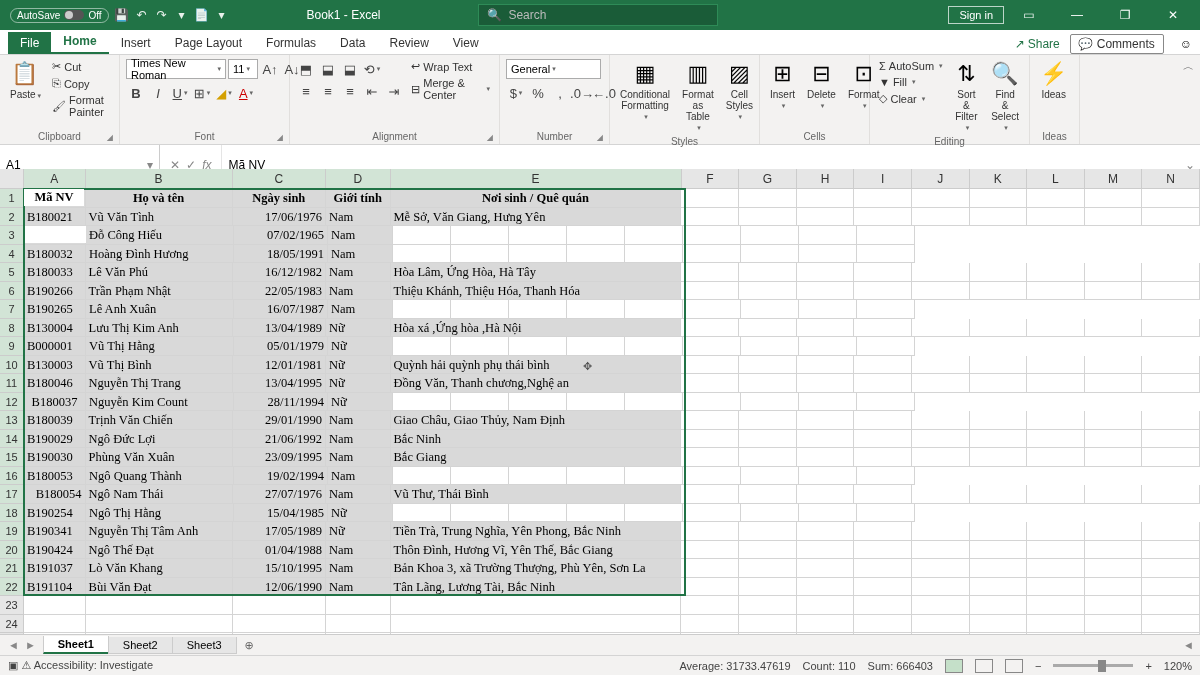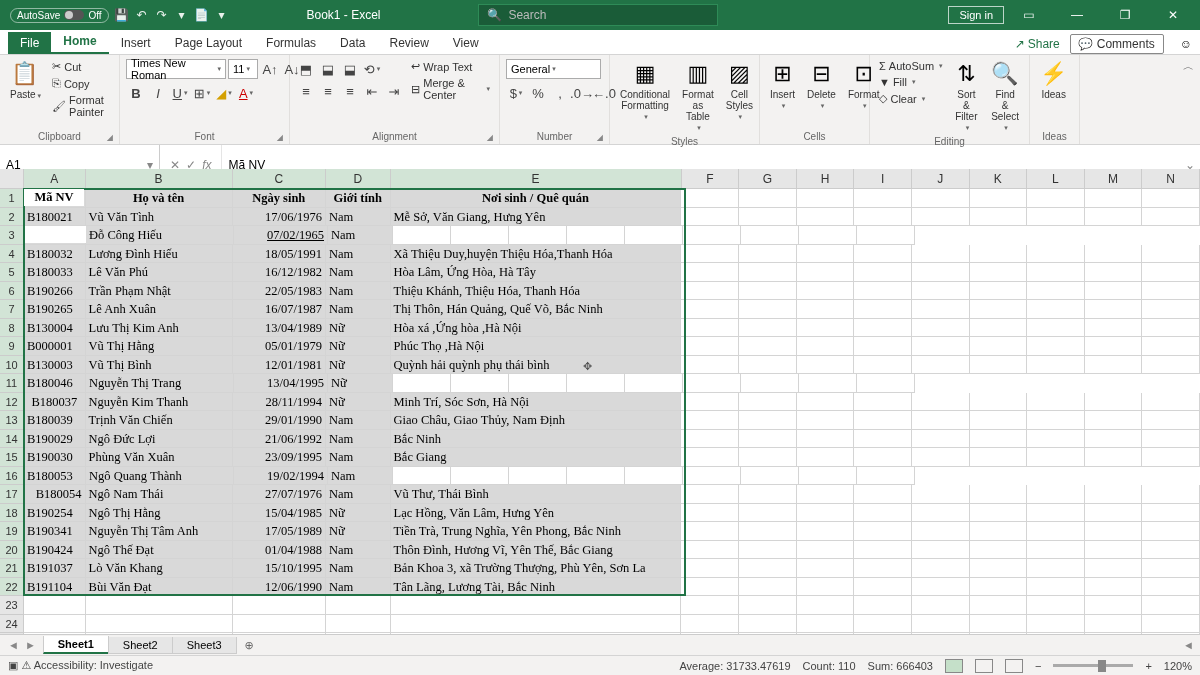--- a/index.html
+++ b/index.html
@@ -407,38 +407,37 @@
         <div class="cell" style="width: 58px;"></div>
         <div class="cell" style="width: 58px;"></div>
         <div class="cell" style="width: 58px;"></div>
         <div class="cell" style="width: 58px;"></div>
         <div class="cell" style="width: 58px;"></div>
         <div class="cell" style="width: 58px;"></div>
       </div>
       <div class="row">
         <div class="cell selzone" style="width: 62px; margin-top: 17px;">B080002</div>
         <div class="cell selzone" style="width: 148px;">Đỗ Công Hiếu</div>
-        <div class="cell selzone rt" style="width: 94px; text-decoration: underline;">07/02/1965</div>
+        <div class="cell selzone rt" style="width: 94px;">07/02/1965</div>
         <div class="cell selzone" style="width: 65px;">Nam</div>
         <div class="cell" style="width: 58px;"></div>
         <div class="cell" style="width: 58px;"></div>
         <div class="cell" style="width: 58px;"></div>
         <div class="cell" style="width: 58px;"></div>
         <div class="cell" style="width: 58px;"></div>
         <div class="cell" style="width: 58px;"></div>
         <div class="cell" style="width: 58px;"></div>
         <div class="cell" style="width: 58px;"></div>
         <div class="cell" style="width: 58px;"></div>
       </div>
       <div class="row">
         <div class="cell selzone" style="width: 62px;">B180032</div>
-        <div class="cell selzone" style="width: 148px;">Lương Đình Hiếu</div>
+        <div class="cell selzone" style="width: 148px;">Hoàng Đình Hương</div>
         <div class="cell selzone rt" style="width: 94px;">18/05/1991</div>
         <div class="cell selzone" style="width: 65px;">Nam</div>
-        <div class="cell selzone" style="width: 293px;">Xã Thiệu Duy,huyện Thiệu Hóa,Thanh Hóa</div>
         <div class="cell" style="width: 58px;"></div>
         <div class="cell" style="width: 58px;"></div>
         <div class="cell" style="width: 58px;"></div>
         <div class="cell" style="width: 58px;"></div>
         <div class="cell" style="width: 58px;"></div>
         <div class="cell" style="width: 58px;"></div>
         <div class="cell" style="width: 58px;"></div>
         <div class="cell" style="width: 58px;"></div>
         <div class="cell" style="width: 58px;"></div>
       </div>
@@ -472,21 +471,20 @@
         <div class="cell" style="width: 58px;"></div>
         <div class="cell" style="width: 58px;"></div>
         <div class="cell" style="width: 58px;"></div>
         <div class="cell" style="width: 58px;"></div>
       </div>
       <div class="row">
         <div class="cell selzone" style="width: 62px;">B190265</div>
         <div class="cell selzone" style="width: 148px;">Lê Anh Xuân</div>
         <div class="cell selzone rt" style="width: 94px;">16/07/1987</div>
         <div class="cell selzone" style="width: 65px;">Nam</div>
-        <div class="cell selzone" style="width: 293px;">Thị Thôn, Hán Quảng, Quế Võ, Bắc Ninh</div>
         <div class="cell" style="width: 58px;"></div>
         <div class="cell" style="width: 58px;"></div>
         <div class="cell" style="width: 58px;"></div>
         <div class="cell" style="width: 58px;"></div>
         <div class="cell" style="width: 58px;"></div>
         <div class="cell" style="width: 58px;"></div>
         <div class="cell" style="width: 58px;"></div>
         <div class="cell" style="width: 58px;"></div>
         <div class="cell" style="width: 58px;"></div>
       </div>
@@ -504,21 +502,20 @@
         <div class="cell" style="width: 58px;"></div>
         <div class="cell" style="width: 58px;"></div>
         <div class="cell" style="width: 58px;"></div>
         <div class="cell" style="width: 58px;"></div>
       </div>
       <div class="row">
         <div class="cell selzone" style="width: 62px;">B000001</div>
         <div class="cell selzone" style="width: 148px;">Vũ Thị Hằng</div>
         <div class="cell selzone rt" style="width: 94px;">05/01/1979</div>
         <div class="cell selzone" style="width: 65px;">Nữ</div>
-        <div class="cell selzone" style="width: 293px;">Phúc Thọ ,Hà Nội</div>
         <div class="cell" style="width: 58px;"></div>
         <div class="cell" style="width: 58px;"></div>
         <div class="cell" style="width: 58px;"></div>
         <div class="cell" style="width: 58px;"></div>
         <div class="cell" style="width: 58px;"></div>
         <div class="cell" style="width: 58px;"></div>
         <div class="cell" style="width: 58px;"></div>
         <div class="cell" style="width: 58px;"></div>
         <div class="cell" style="width: 58px;"></div>
       </div>
@@ -536,36 +533,36 @@
         <div class="cell" style="width: 58px;"></div>
         <div class="cell" style="width: 58px;"></div>
         <div class="cell" style="width: 58px;"></div>
         <div class="cell" style="width: 58px;"></div>
       </div>
       <div class="row">
         <div class="cell selzone" style="width: 62px;">B180046</div>
         <div class="cell selzone" style="width: 148px;">Nguyễn Thị Trang</div>
         <div class="cell selzone rt" style="width: 94px;">13/04/1995</div>
         <div class="cell selzone" style="width: 65px;">Nữ</div>
+        <div class="cell selzone" style="width: 293px;">Đồng Văn, Thanh chương,Nghệ an</div>
         <div class="cell" style="width: 58px;"></div>
         <div class="cell" style="width: 58px;"></div>
         <div class="cell" style="width: 58px;"></div>
         <div class="cell" style="width: 58px;"></div>
         <div class="cell" style="width: 58px;"></div>
         <div class="cell" style="width: 58px;"></div>
         <div class="cell" style="width: 58px;"></div>
         <div class="cell" style="width: 58px;"></div>
         <div class="cell" style="width: 58px;"></div>
       </div>
       <div class="row">
         <div class="cell selzone" style="width: 62px; text-align: center;">B180037</div>
-        <div class="cell selzone" style="width: 148px;">Nguyễn Kim Thanh</div>
+        <div class="cell selzone" style="width: 148px;">Nguyễn Kim Count</div>
         <div class="cell selzone rt" style="width: 94px;">28/11/1994</div>
         <div class="cell selzone" style="width: 65px;">Nữ</div>
-        <div class="cell selzone" style="width: 293px;">Minh Trí, Sóc Sơn, Hà Nội</div>
         <div class="cell" style="width: 58px;"></div>
         <div class="cell" style="width: 58px;"></div>
         <div class="cell" style="width: 58px;"></div>
         <div class="cell" style="width: 58px;"></div>
         <div class="cell" style="width: 58px;"></div>
         <div class="cell" style="width: 58px;"></div>
         <div class="cell" style="width: 58px;"></div>
         <div class="cell" style="width: 58px;"></div>
         <div class="cell" style="width: 58px;"></div>
       </div>
@@ -646,21 +643,20 @@
         <div class="cell" style="width: 58px;"></div>
         <div class="cell" style="width: 58px;"></div>
         <div class="cell" style="width: 58px;"></div>
         <div class="cell" style="width: 58px;"></div>
       </div>
       <div class="row">
         <div class="cell selzone" style="width: 62px;">B190254</div>
         <div class="cell selzone" style="width: 148px;">Ngô Thị Hằng</div>
         <div class="cell selzone rt" style="width: 94px;">15/04/1985</div>
         <div class="cell selzone" style="width: 65px;">Nữ</div>
-        <div class="cell selzone" style="width: 293px;">Lạc Hồng, Văn Lâm, Hưng Yên</div>
         <div class="cell" style="width: 58px;"></div>
         <div class="cell" style="width: 58px;"></div>
         <div class="cell" style="width: 58px;"></div>
         <div class="cell" style="width: 58px;"></div>
         <div class="cell" style="width: 58px;"></div>
         <div class="cell" style="width: 58px;"></div>
         <div class="cell" style="width: 58px;"></div>
         <div class="cell" style="width: 58px;"></div>
         <div class="cell" style="width: 58px;"></div>
       </div>

